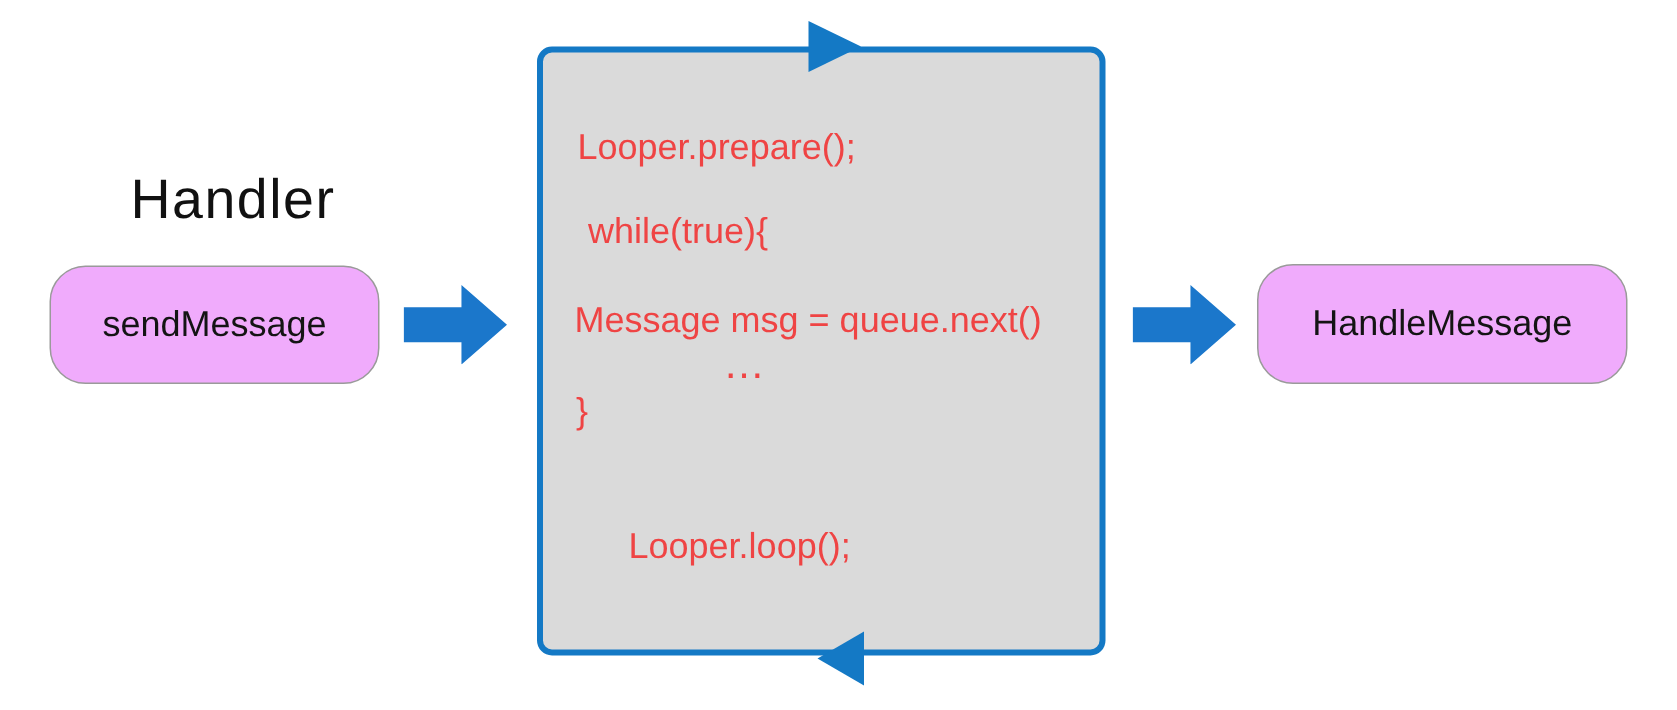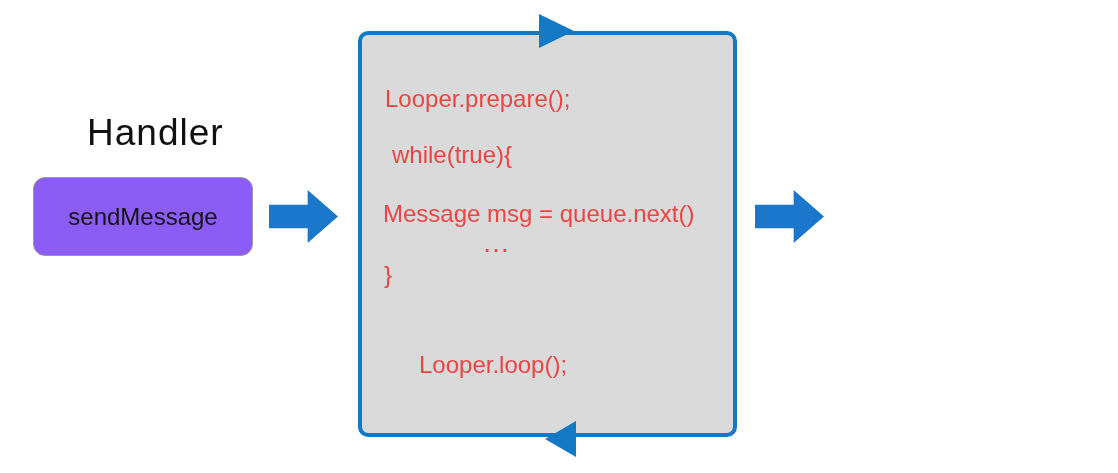--- a/index.html
+++ b/index.html
@@ -23,23 +23,23 @@
     left: 63px;
     top: 112px;
     font-size: 37px;
     font-weight: 500;
     letter-spacing: 1px;
     color: #111111;
     margin-left: 24px;
   }
   .node {
     position: absolute;
-    background: #8b5cf6;
+    background: #f0abfc;
     border: 1.5px solid #9a9a9a;
-    border-radius: 12px;
+    border-radius: 24px;
     display: flex;
     align-items: center;
     justify-content: center;
     font-size: 24px;
     color: #141414;
     box-sizing: border-box;
   }
   .node.send    { left: 33px;  top: 177px; width: 220px; height: 79px; }
   .node.handle  { left: 838px; top: 176px; width: 247px; height: 80px; }
 
@@ -121,14 +121,17 @@
   <div class="code-line l2">Message msg = queue.next()</div>
   <div class="code-line l3">…</div>
   <div class="code-line l4">}</div>
   <div class="code-line l5">Looper.loop();</div>
 
   <div class="tri top-tri"></div>
   <div class="tri bottom-tri"></div>
 
   <div class="block-arrow right-arrow"></div>
 
+  <div class="node handle">
+    <span>HandleMessage</span>
+  </div>
 
 </div>
 
 </body></html>

